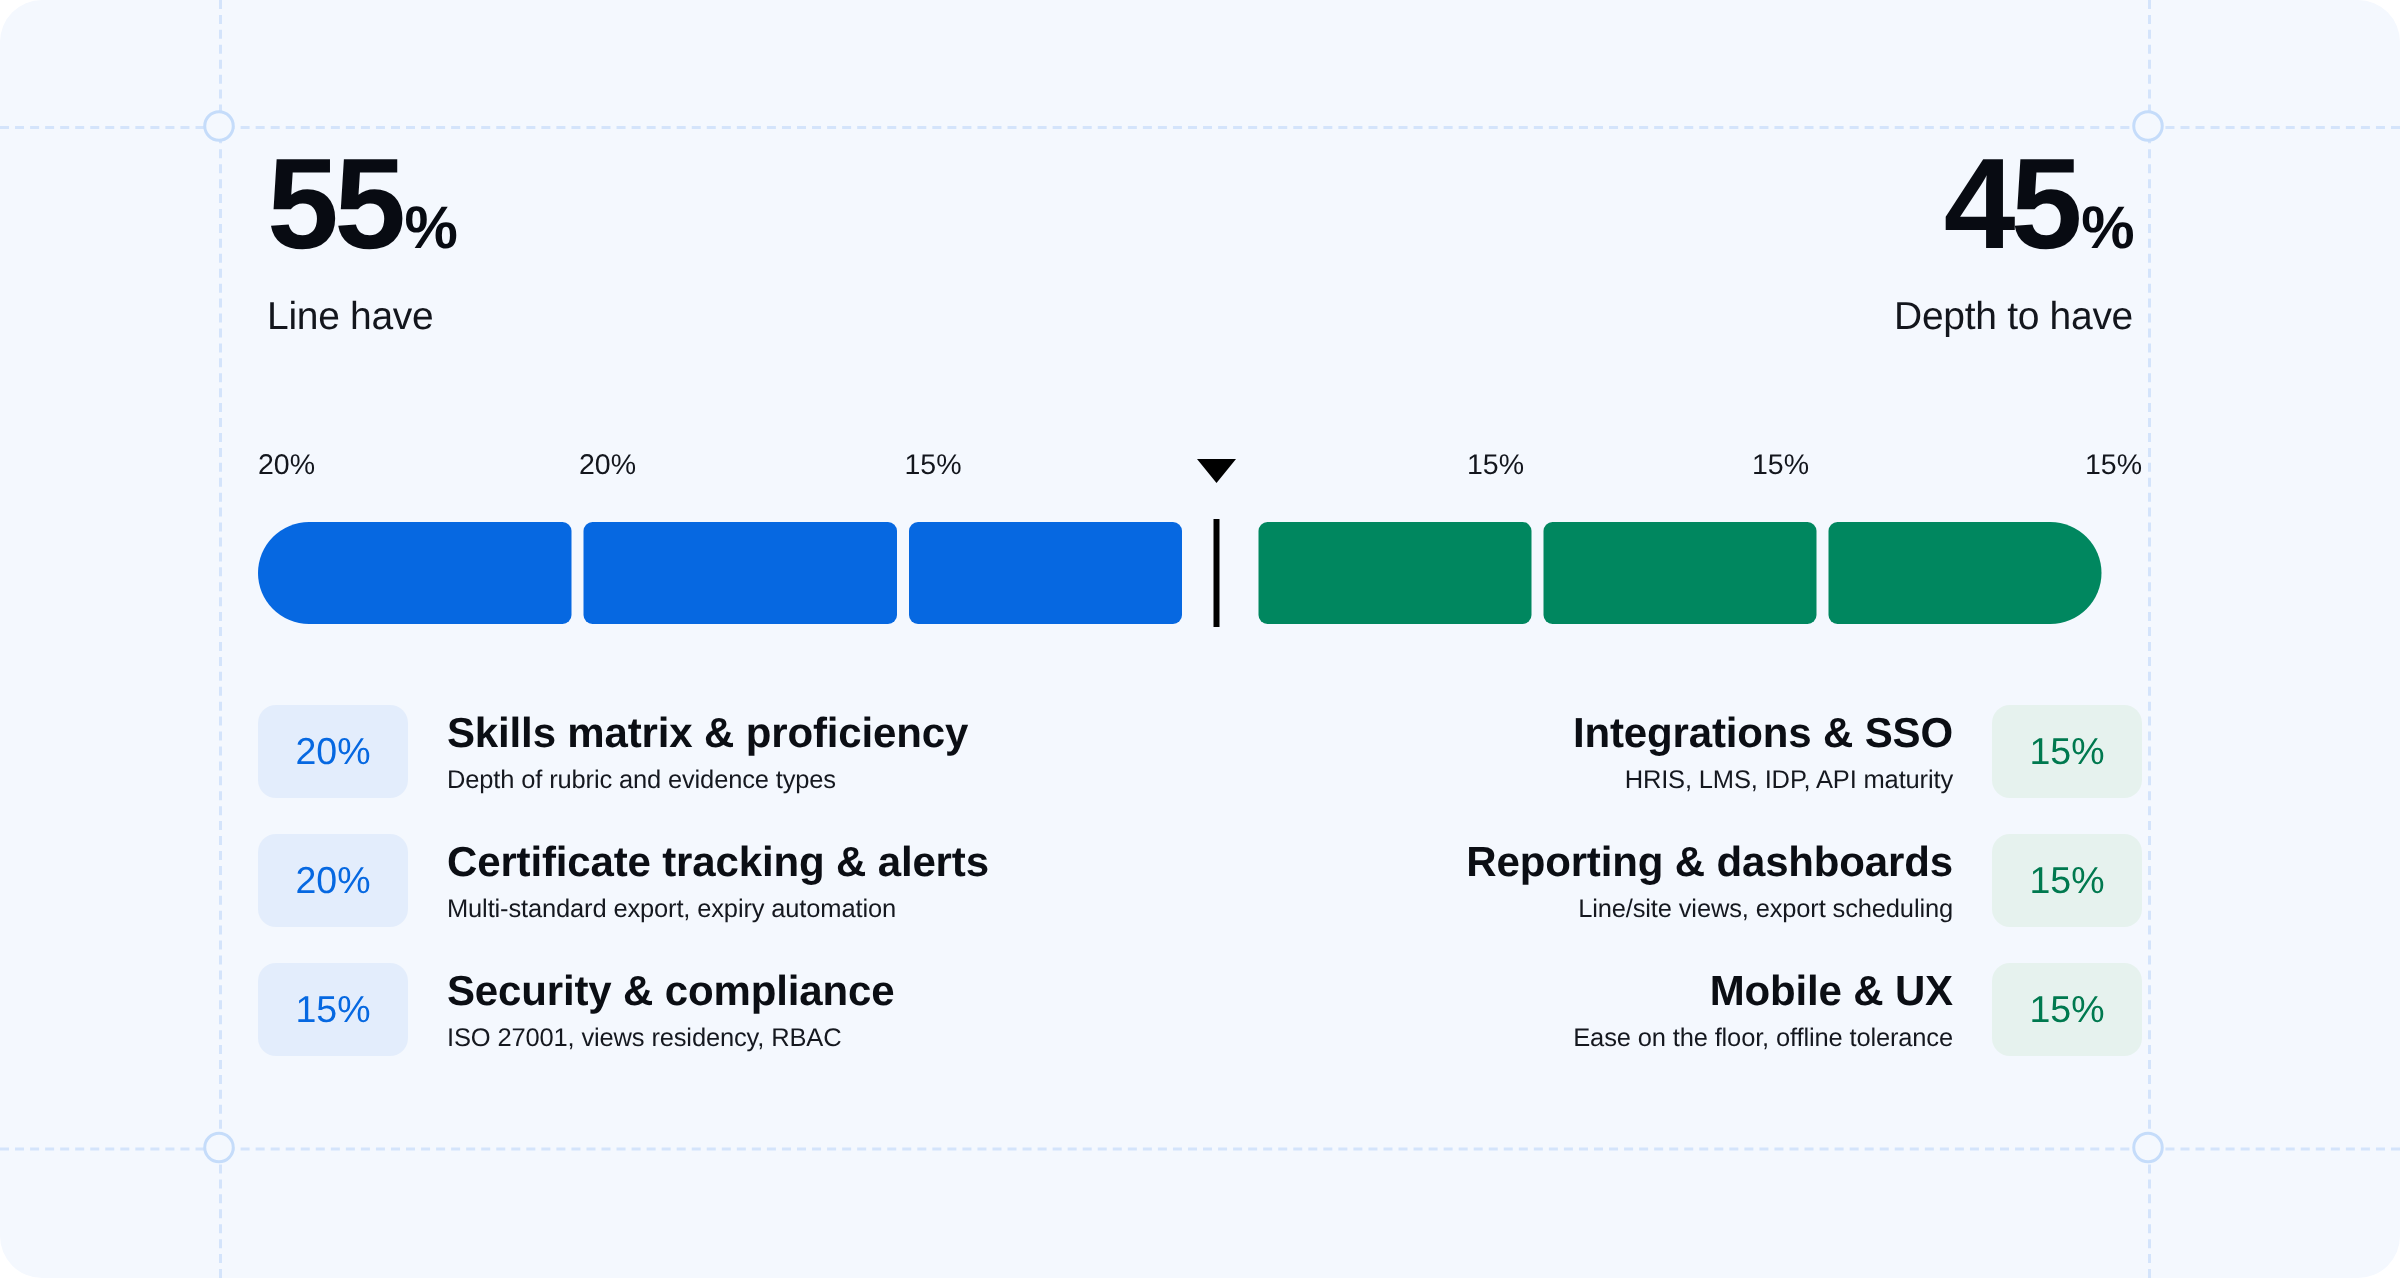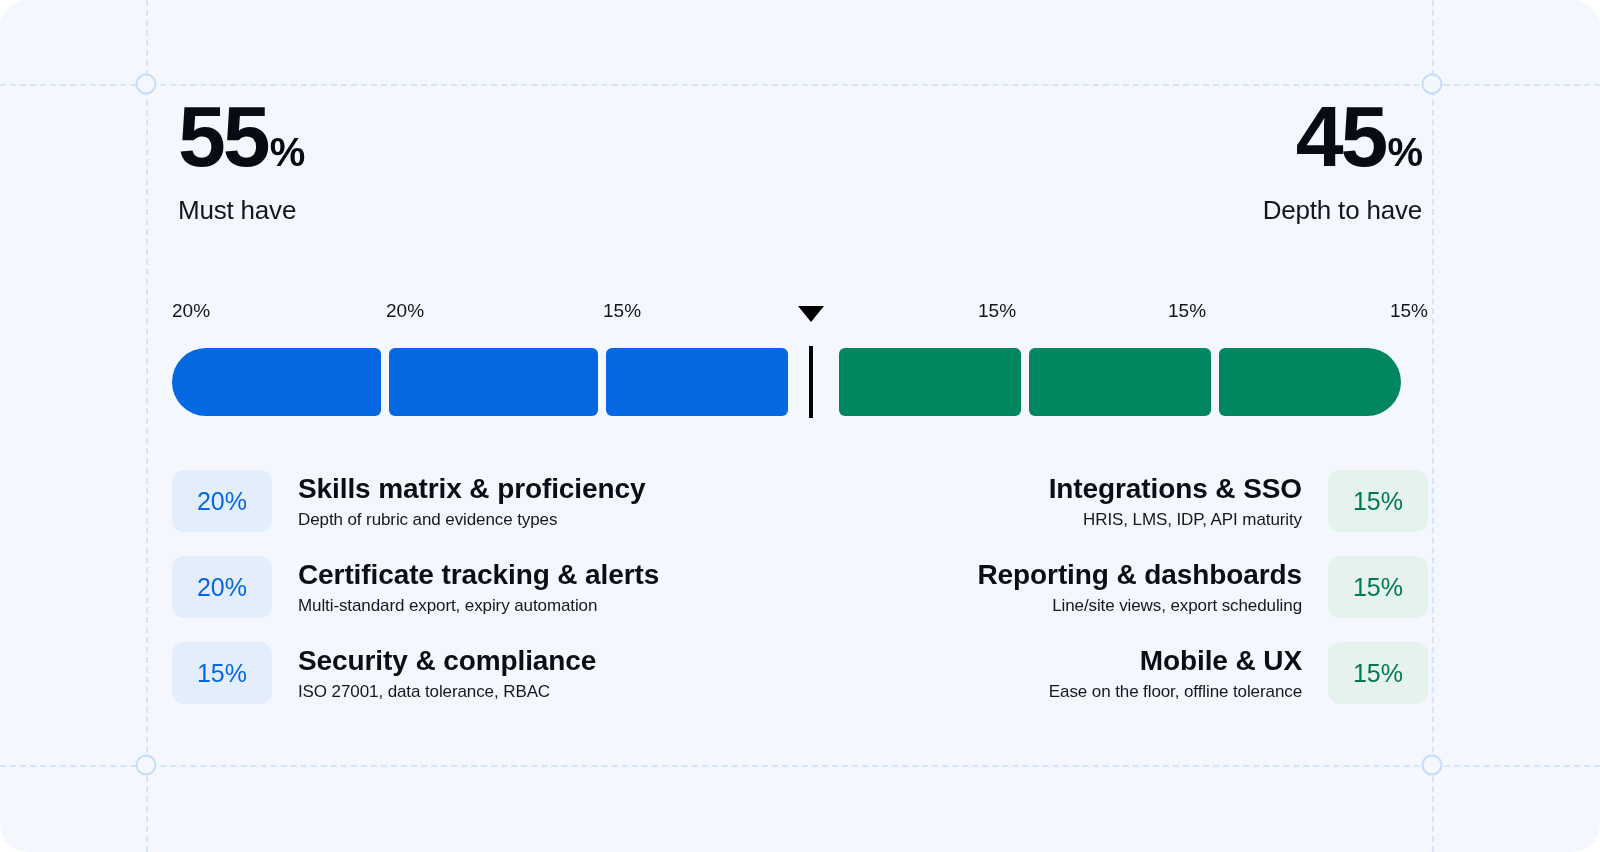--- a/index.html
+++ b/index.html
@@ -201,21 +201,21 @@
   <div class="guide-node" style="left:1432px;top:84px;"></div>
   <div class="guide-node" style="left:146px;top:765px;"></div>
   <div class="guide-node" style="left:1432px;top:765px;"></div>
 
   <div class="hdr">
     <div class="hdr-block">
       <div class="hdr-num">
         <span>55</span>
           <span class="pct">%</span>
       </div>
-      <div class="hdr-label">Must have</div>
+      <div class="hdr-label">Line have</div>
     </div>
     <div class="hdr-block right">
       <div class="hdr-num">
         <span>45</span>
           <span class="pct">%</span>
       </div>
       <div class="hdr-label">Depth to have</div>
     </div>
   </div>
 
@@ -254,21 +254,21 @@
         <div class="badge blue">20%</div>
         <div class="txt">
           <div class="t-title">Certificate tracking &amp; alerts</div>
           <div class="t-sub">Multi-standard export, expiry automation</div>
         </div>
       </div>
       <div class="item">
         <div class="badge blue">15%</div>
         <div class="txt">
           <div class="t-title">Security &amp; compliance</div>
-          <div class="t-sub">ISO 27001, data tolerance, RBAC</div>
+          <div class="t-sub">ISO 27001, views residency, RBAC</div>
         </div>
       </div>
     </div>
 
     <div class="col right">
       <div class="item rev">
         <div class="badge green">15%</div>
         <div class="txt right">
           <div class="t-title">Integrations &amp; SSO</div>
           <div class="t-sub">HRIS, LMS, IDP, API maturity</div>

